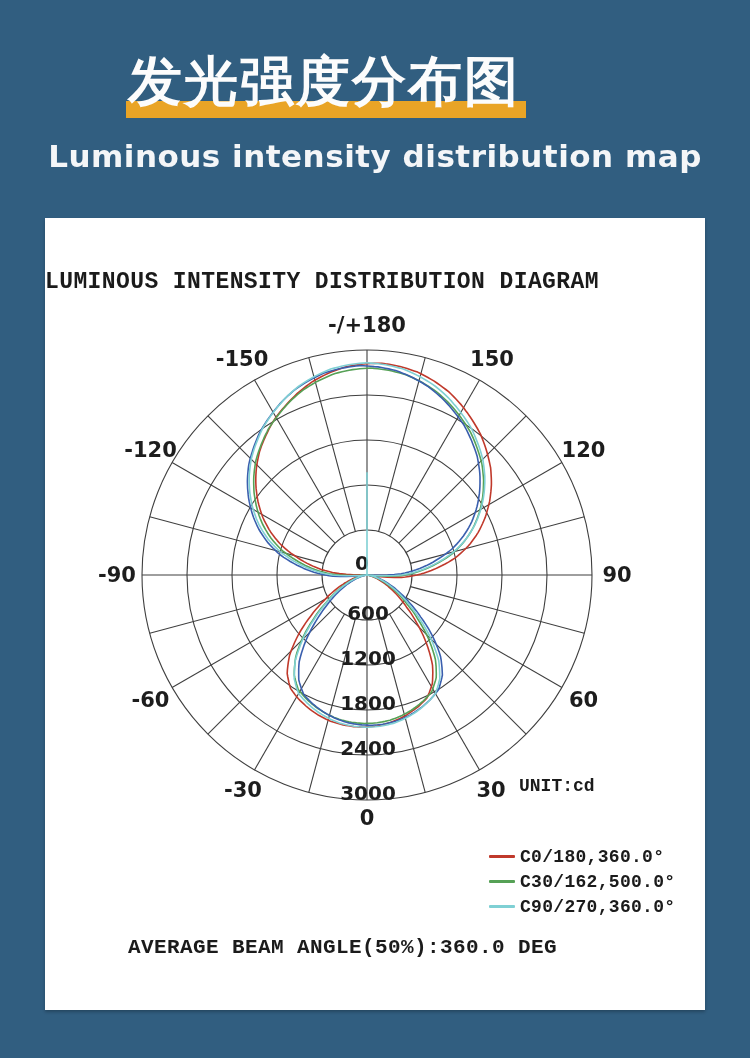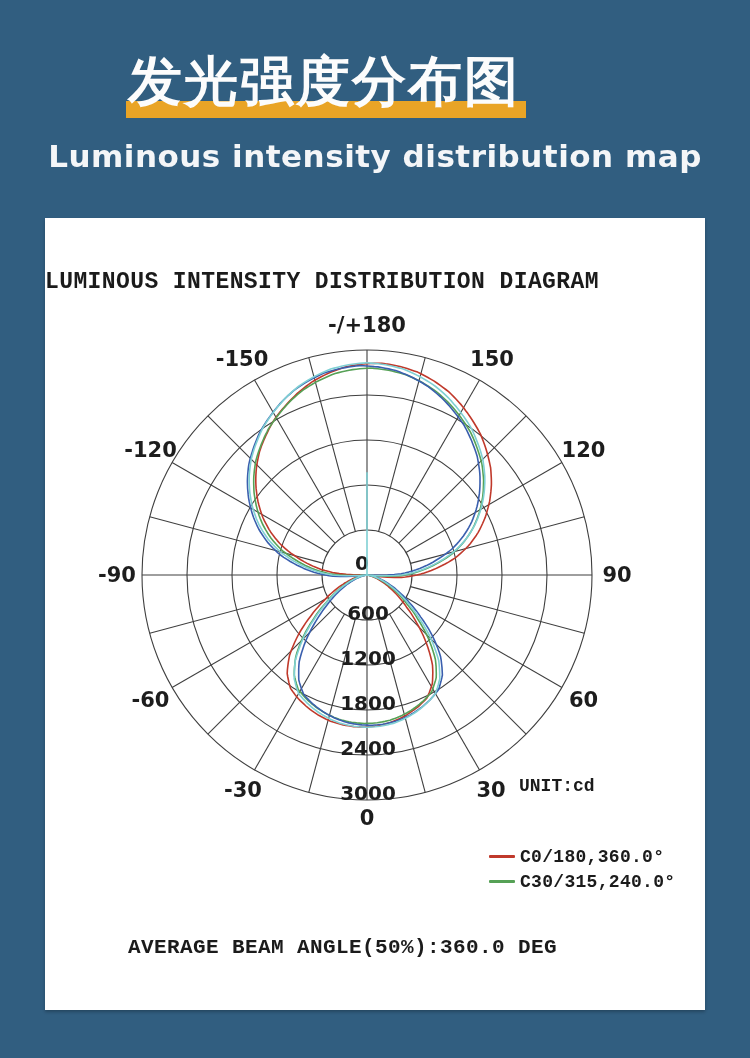--- a/index.html
+++ b/index.html
@@ -123,20 +123,24 @@
         <line x1="322" y1="357" x2="322" y2="254.3" stroke="#7FD0D4" stroke-width="1.6"></line>
       </svg>
 
     <div class="legend" id="legend">
         <div class="legend-row">
           <span class="legend-swatch" style="background: rgb(192, 57, 43);"></span>
           <span class="legend-label">C0/180,360.0°</span>
         </div>
         <div class="legend-row">
           <span class="legend-swatch" style="background: rgb(86, 161, 86);"></span>
-          <span class="legend-label">C30/315,240.0°</span>
+          <span class="legend-label">C30/162,500.0°</span>
+        </div>
+        <div class="legend-row">
+          <span class="legend-swatch" style="background: rgb(127, 208, 212);"></span>
+          <span class="legend-label">C90/270,360.0°</span>
         </div>
       </div>
 
     <div class="beam-footer">AVERAGE BEAM ANGLE(50%):360.0 DEG</div>
   </div>
 
 </div>
 
 </body></html>

